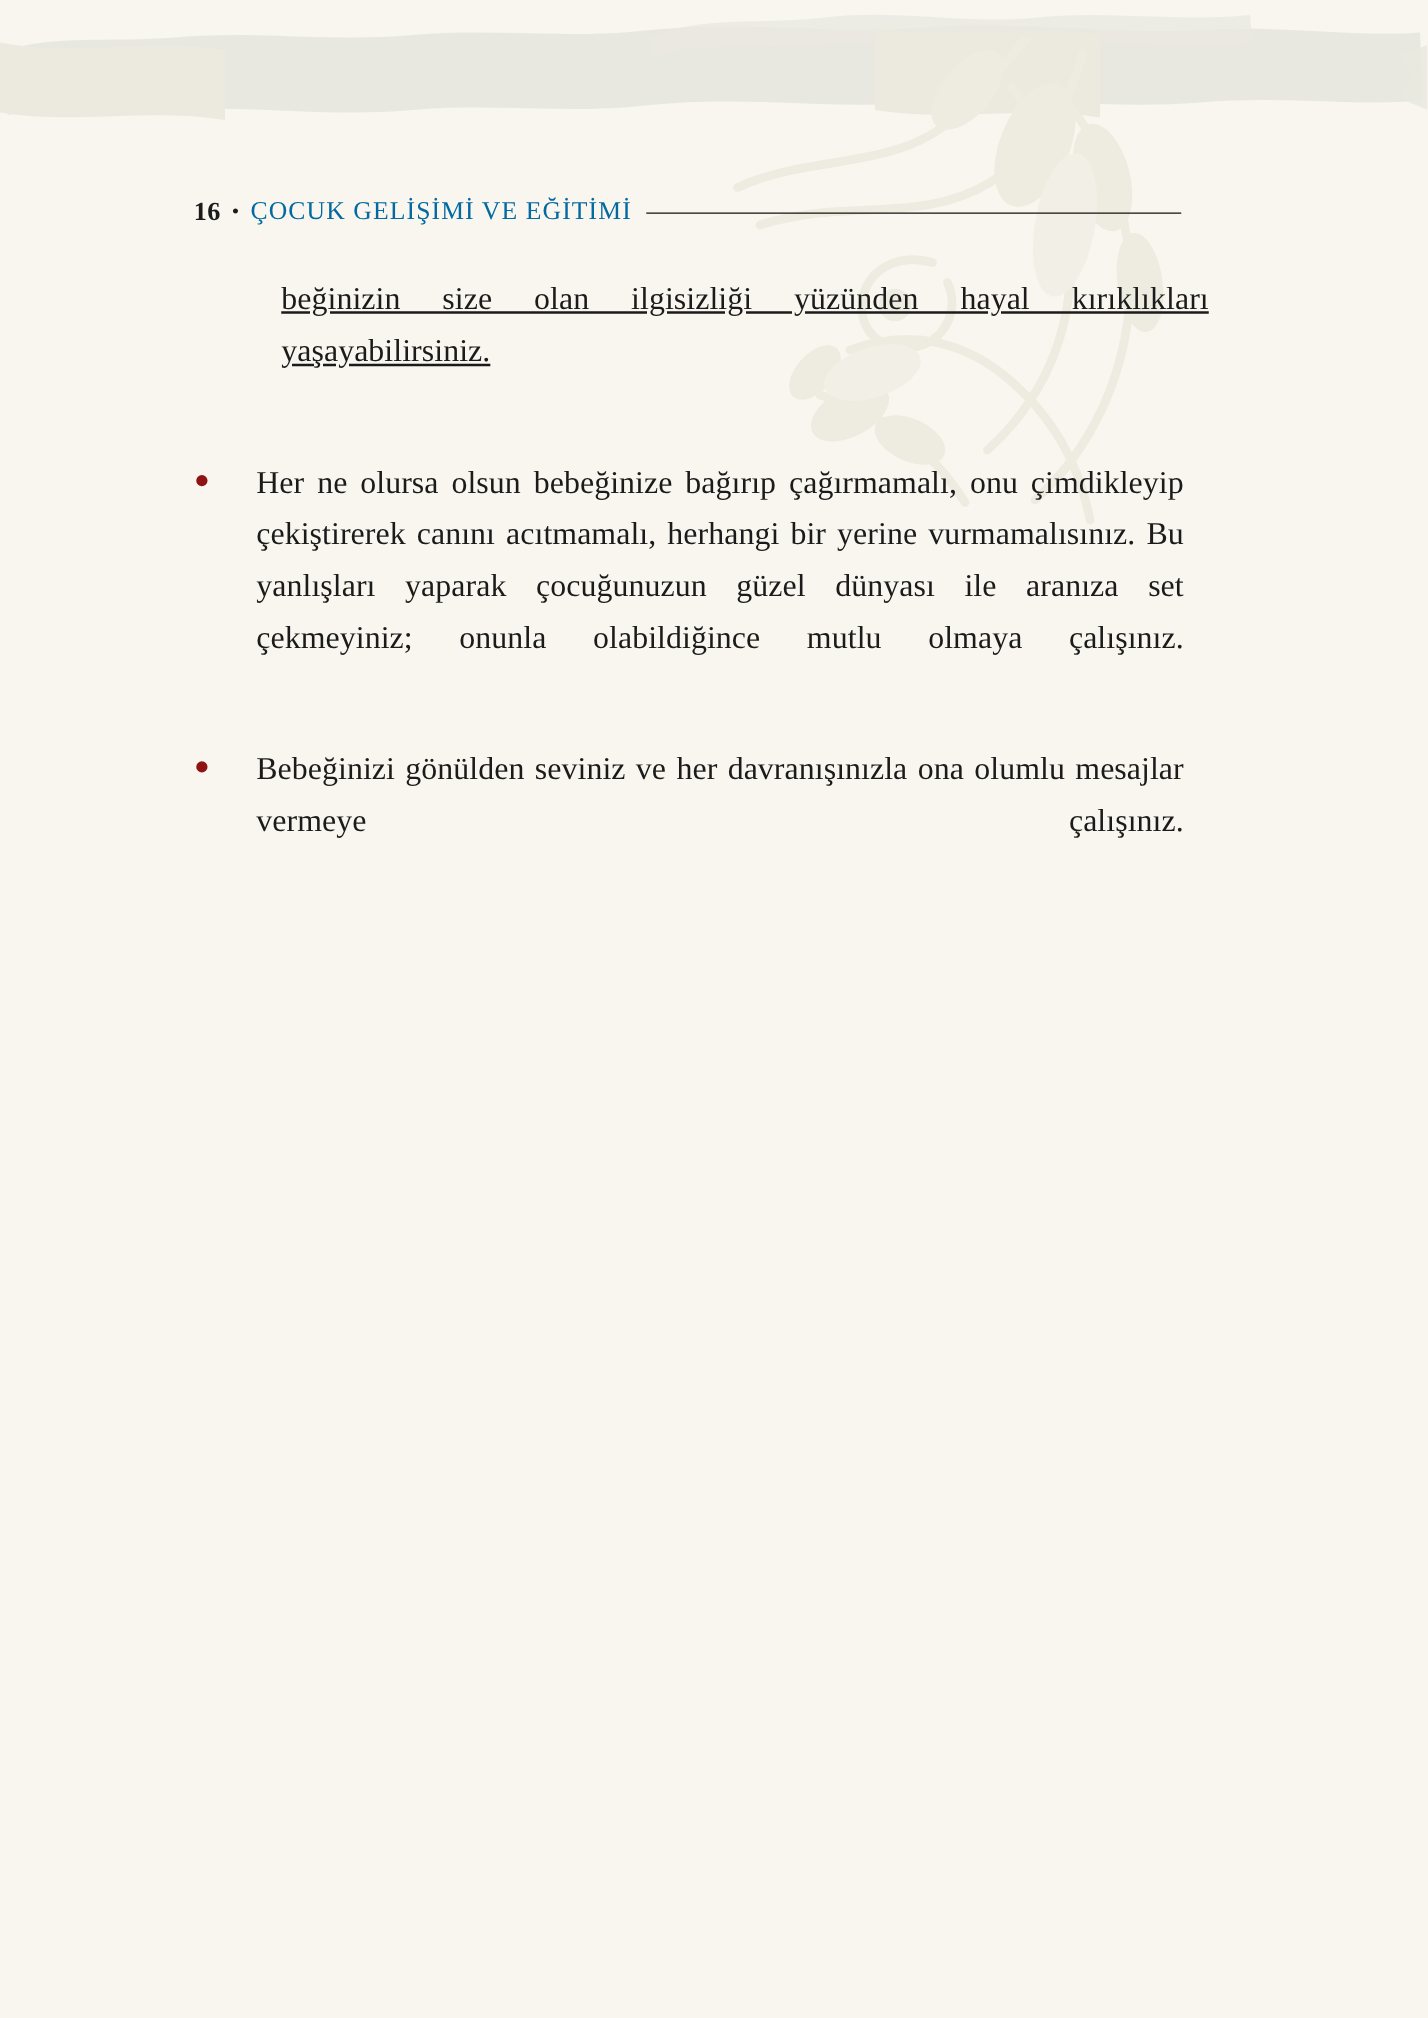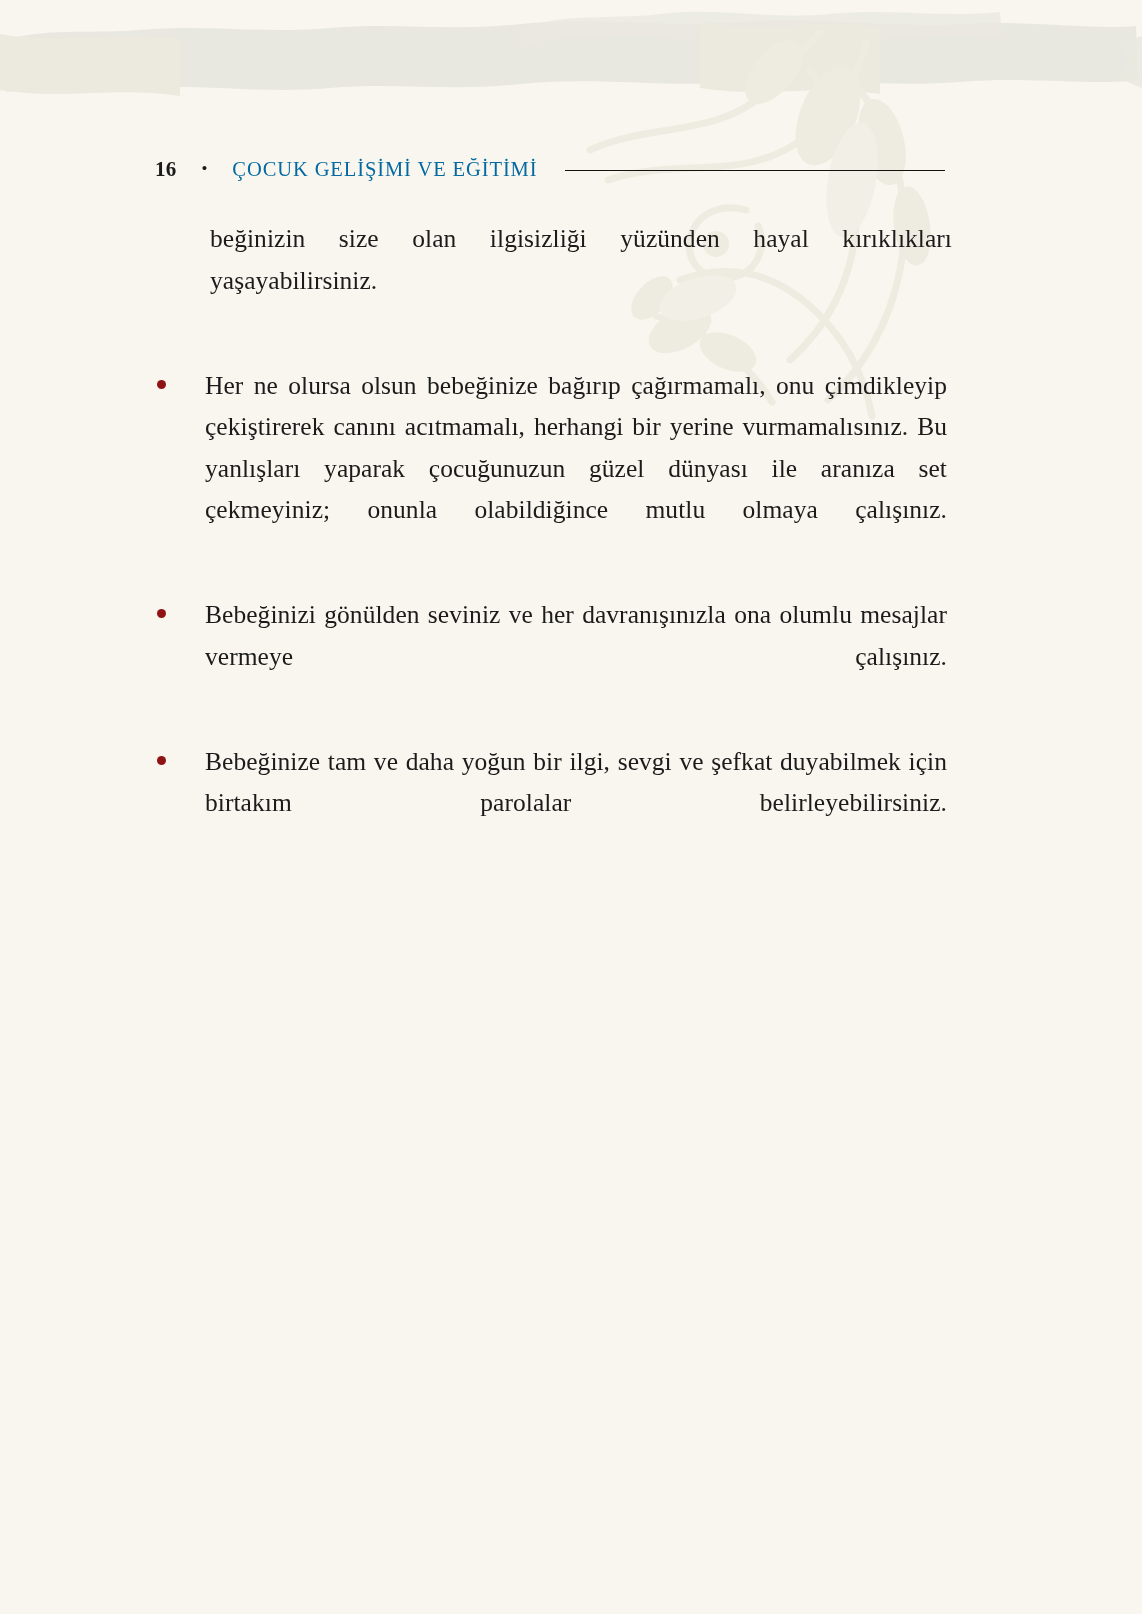--- a/index.html
+++ b/index.html
@@ -50,21 +50,21 @@
   }
 
   
   .header {
     position: absolute;
     left: 155px;
     top: 154px;
     width: 790px;
     display: flex;
     align-items: center;
-    gap: 16px;
+    gap: 0;
     height: 30px;
     justify-content: center;
   }
 
   .header-folio {
     font-size: 21px;
     font-weight: 700;
     letter-spacing: 0.2px;
     color: #1b1b1b;
     white-space: nowrap;
@@ -105,24 +105,25 @@
   .para {
     font-size: 25.5px;
     line-height: 41.5px;
     text-align: justify;
     color: #1b1b1b;
     margin: 0;
     letter-spacing: 0.05px;
   }
 
   .para.lead {
-    margin-left: 55px;
+    margin-left: 70px;
     width: 742px;
     text-align: justify;
     margin-bottom: 22px;
+    text-decoration: underline;
   }
 
   .bullet-row {
     position: relative;
     padding-left: 50px;
     margin-bottom: 22px;
   }
 
   .bullet-row:last-child {
     margin-bottom: 0;
@@ -234,21 +235,17 @@
       <span class="bullet-mark"></span>
       <div class="bullet-text">Her ne olursa olsun bebeğinize bağırıp çağırmamalı, onu çimdikleyip çekiştirerek canını acıtmamalı, herhangi bir yerine vurmamalısınız. Bu yanlışları yaparak çocuğunuzun güzel dünyası ile aranıza set çekmeyiniz; onunla olabildiğince mutlu olmaya çalışınız.</div>
     </div>
 
 
     <div class="bullet-row">
       <span class="bullet-mark"></span>
       <div class="bullet-text">Bebeğinizi gönülden seviniz ve her davranışınızla ona olumlu mesajlar vermeye çalışınız.</div>
     </div>
 
-    <div class="bullet-row">
-      <span class="bullet-mark"></span>
-      <div class="bullet-text">Bebeğinize tam ve daha yoğun bir ilgi, sevgi ve şefkat duyabilmek için birtakım parolalar belirleyebilirsiniz.</div>
-    </div>
 
     <div class="spacer"></div>
 
   </div>
 </div>
 
 </body></html>

